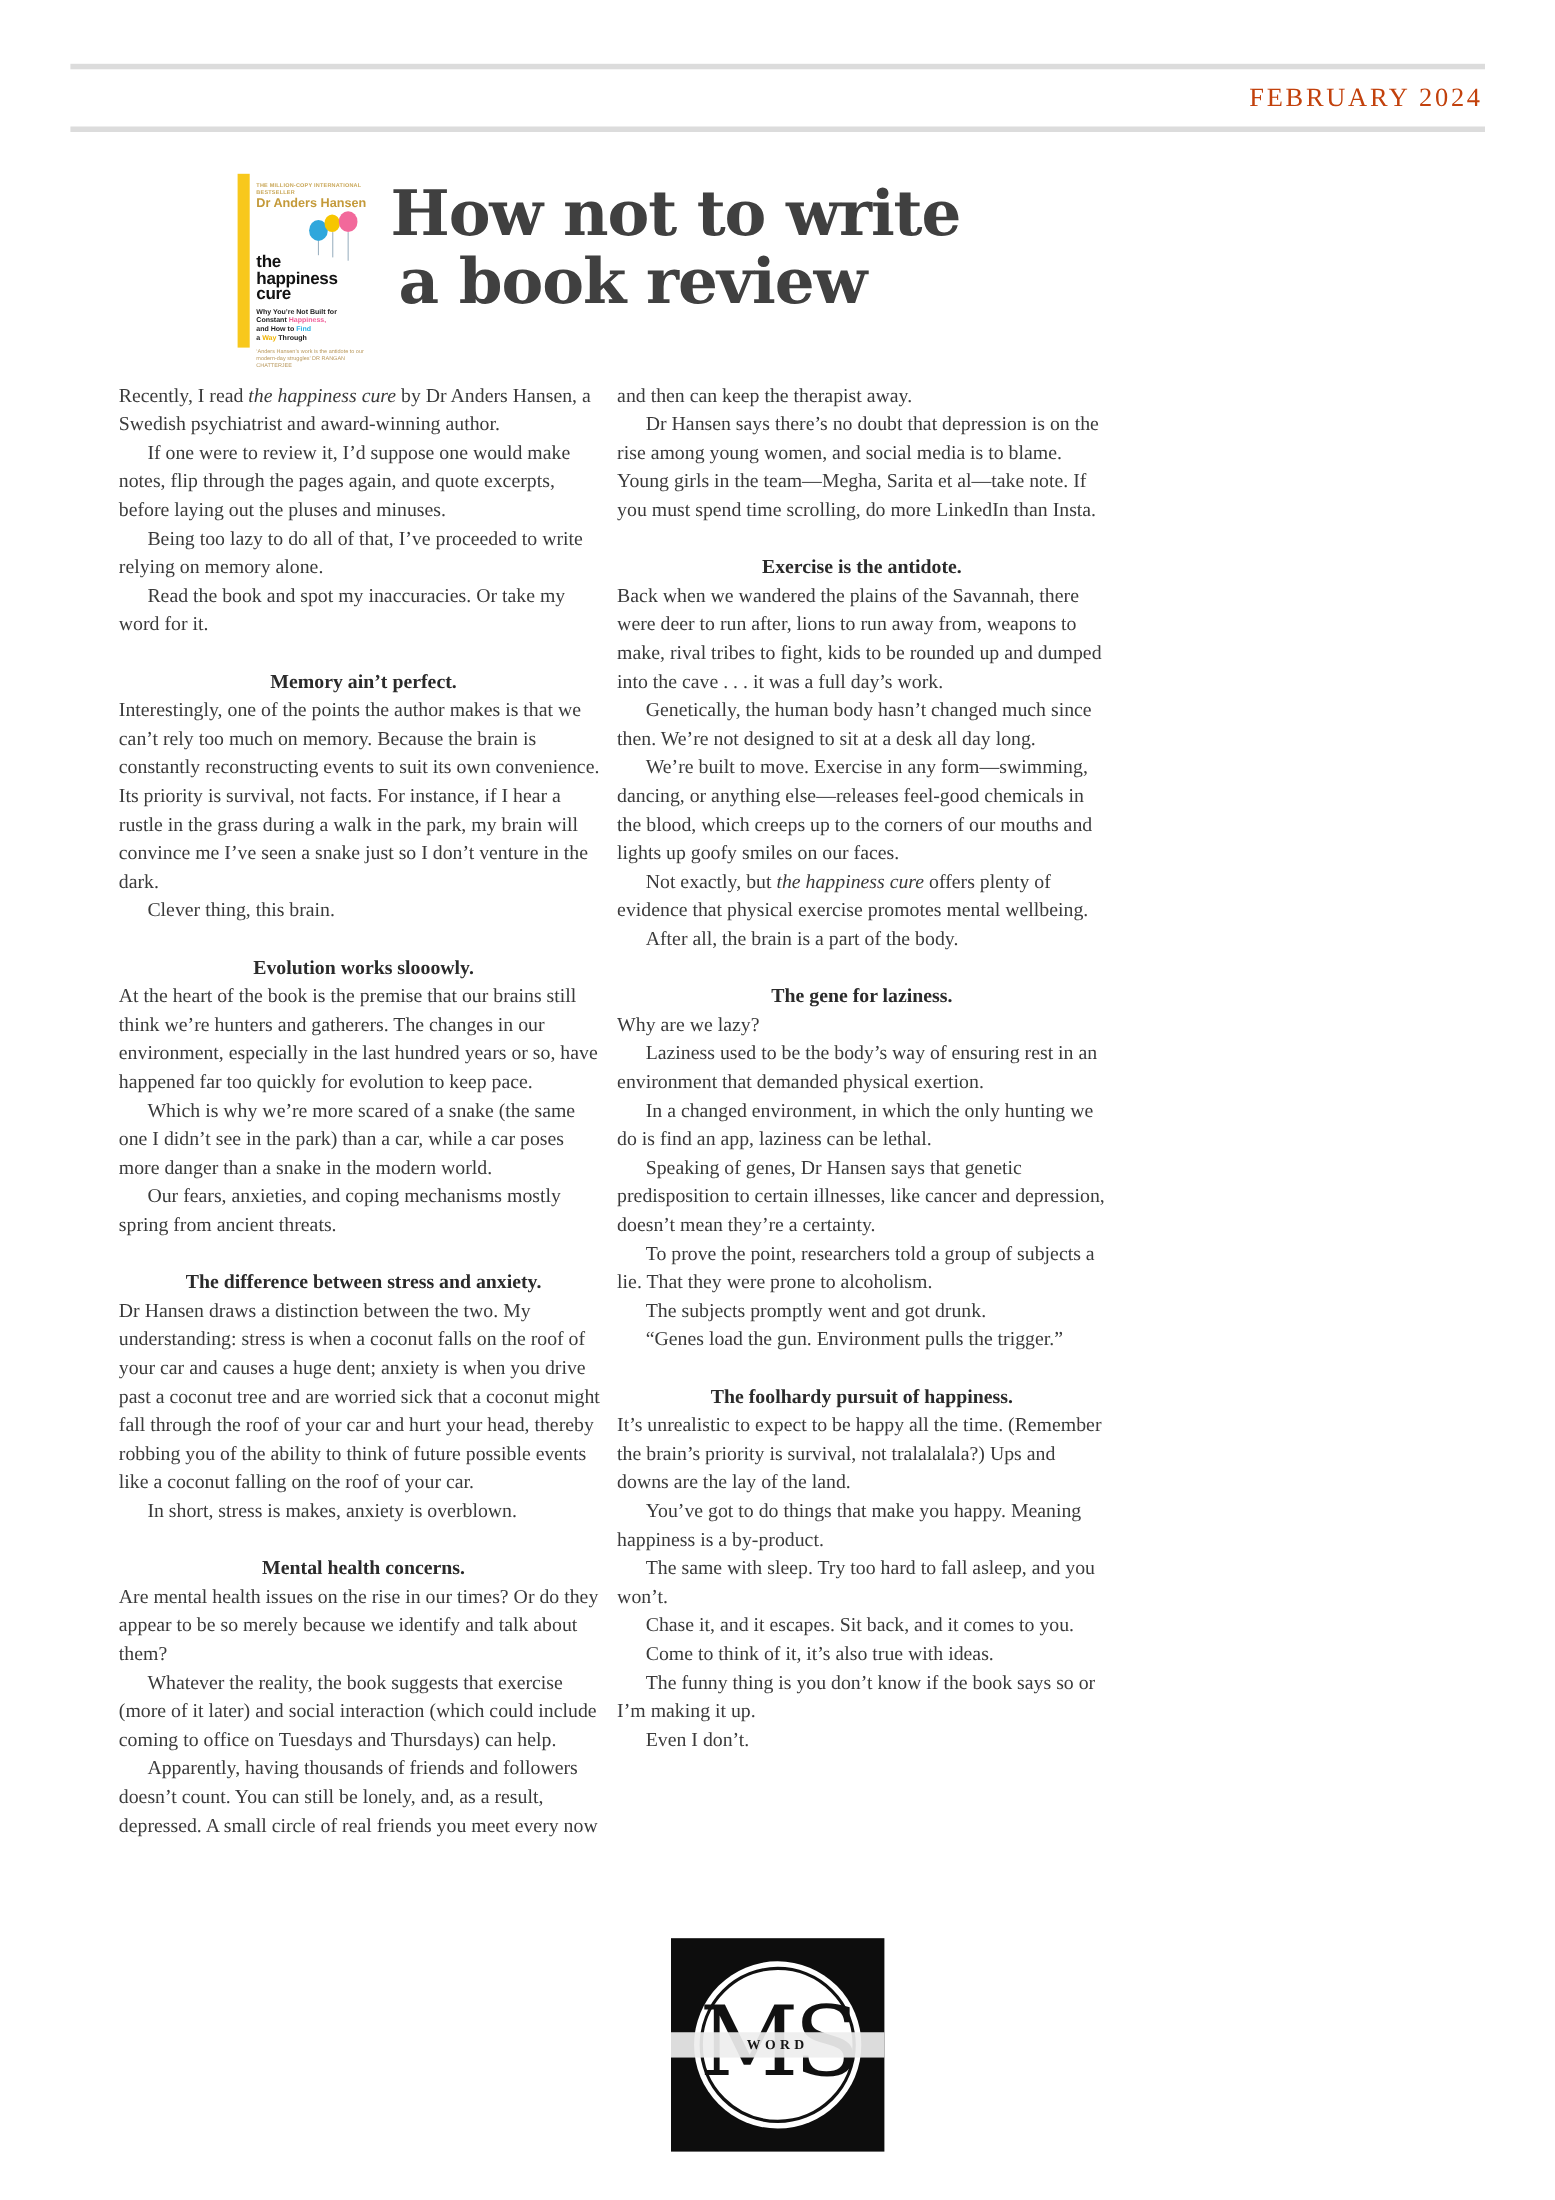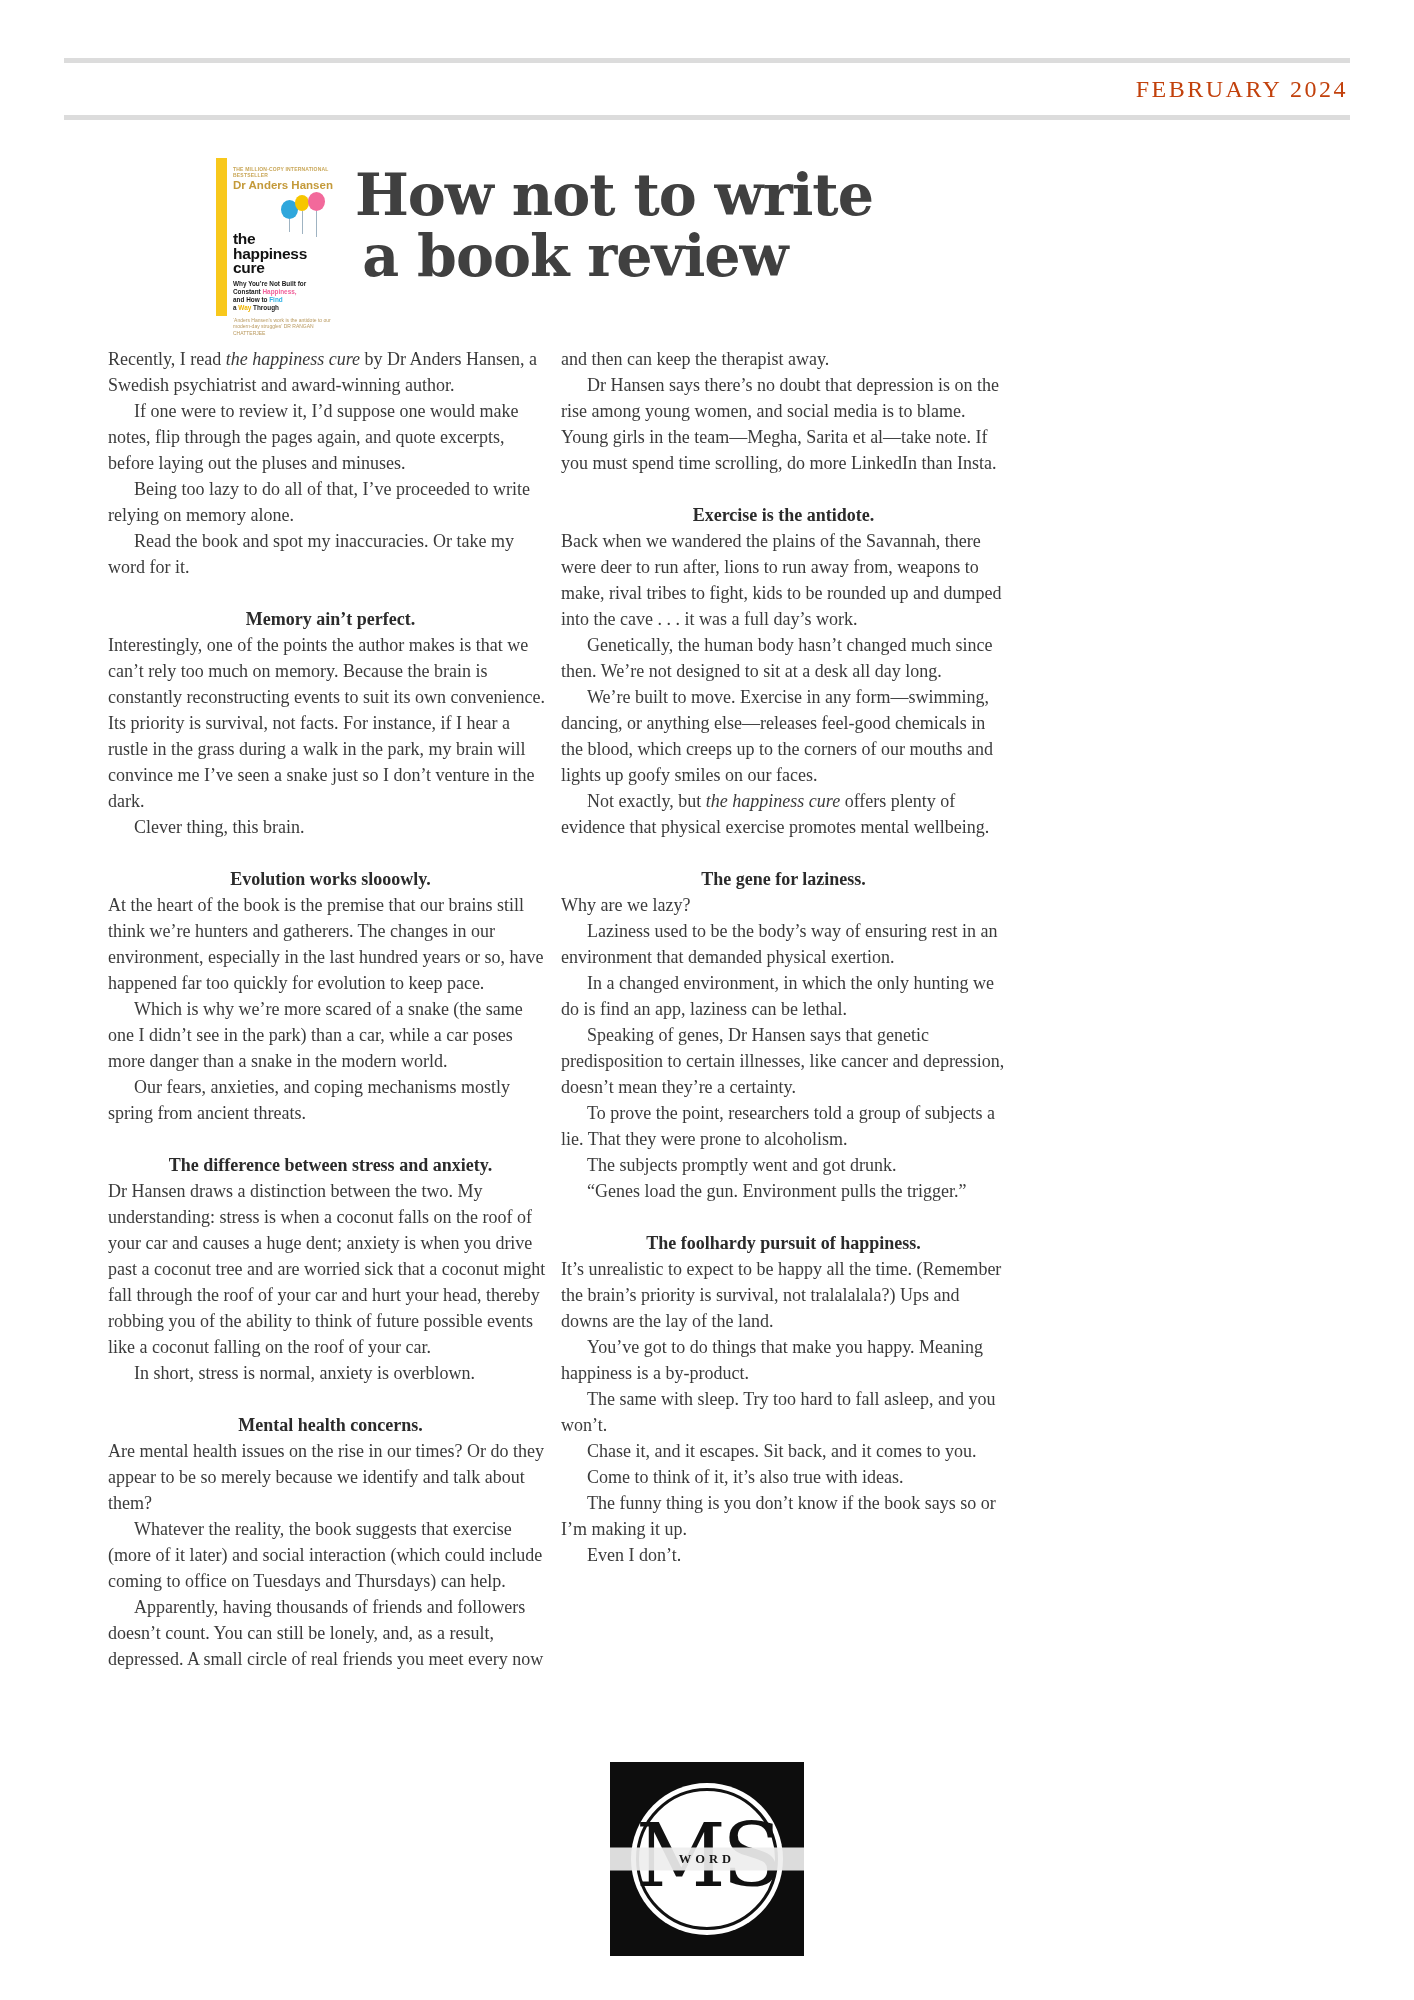--- a/index.html
+++ b/index.html
@@ -141,40 +141,41 @@
         </section>
         <section>
           <h3>Evolution works slooowly.</h3>
           <p class="flush">At the heart of the book is the premise that our brains still think we’re hunters and gatherers. The changes in our environment, especially in the last hundred years or so, have happened far too quickly for evolution to keep pace.</p>
           <p class="indent">Which is why we’re more scared of a snake (the same one I didn’t see in the park) than a car, while a car poses more danger than a snake in the modern world.</p>
           <p class="indent">Our fears, anxieties, and coping mechanisms mostly spring from ancient threats.</p>
         </section>
         <section>
           <h3>The difference between stress and anxiety.</h3>
           <p class="flush">Dr Hansen draws a distinction between the two. My understanding: stress is when a coconut falls on the roof of your car and causes a huge dent; anxiety is when you drive past a coconut tree and are worried sick that a coconut might fall through the roof of your car and hurt your head, thereby robbing you of the ability to think of future possible events like a coconut falling on the roof of your car.</p>
-          <p class="indent">In short, stress is normal, anxiety is overblown.</p>
+          <p class="indent">In short, stress is makes, anxiety is overblown.</p>
         </section>
         <section>
           <h3>Mental health concerns.</h3>
           <p class="flush">Are mental health issues on the rise in our times? Or do they appear to be so merely because we identify and talk about them?</p>
           <p class="indent">Whatever the reality, the book suggests that exercise (more of it later) and social interaction (which could include coming to office on Tuesdays and Thursdays) can help.</p>
           <p class="indent">Apparently, having thousands of friends and followers doesn’t count. You can still be lonely, and, as a result, depressed. A small circle of real friends you meet every now</p>
         </section>
       </div>
     <div class="col" id="col-1">
         <section>
           <p class="flush">and then can keep the therapist away.</p>
           <p class="indent">Dr Hansen says there’s no doubt that depression is on the rise among young women, and social media is to blame. Young girls in the team—Megha, Sarita et al—take note. If you must spend time scrolling, do more LinkedIn than Insta.</p>
         </section>
         <section>
           <h3>Exercise is the antidote.</h3>
           <p class="flush">Back when we wandered the plains of the Savannah, there were deer to run after, lions to run away from, weapons to make, rival tribes to fight, kids to be rounded up and dumped into the cave . . . it was a full day’s work.</p>
           <p class="indent">Genetically, the human body hasn’t changed much since then. We’re not designed to sit at a desk all day long.</p>
           <p class="indent">We’re built to move. Exercise in any form—swimming, dancing, or anything else—releases feel-good chemicals in the blood, which creeps up to the corners of our mouths and lights up goofy smiles on our faces.</p>
           <p class="indent">Not exactly, but <em>the happiness cure</em> offers plenty of evidence that physical exercise promotes mental wellbeing.</p>
+          <p class="indent">After all, the brain is a part of the body.</p>
         </section>
         <section>
           <h3>The gene for laziness.</h3>
           <p class="flush">Why are we lazy?</p>
           <p class="indent">Laziness used to be the body’s way of ensuring rest in an environment that demanded physical exertion.</p>
           <p class="indent">In a changed environment, in which the only hunting we do is find an app, laziness can be lethal.</p>
           <p class="indent">Speaking of genes, Dr Hansen says that genetic predisposition to certain illnesses, like cancer and depression, doesn’t mean they’re a certainty.</p>
           <p class="indent">To prove the point, researchers told a group of subjects a lie. That they were prone to alcoholism.</p>
           <p class="indent">The subjects promptly went and got drunk.</p>
           <p class="indent">“Genes load the gun. Environment pulls the trigger.”</p>

